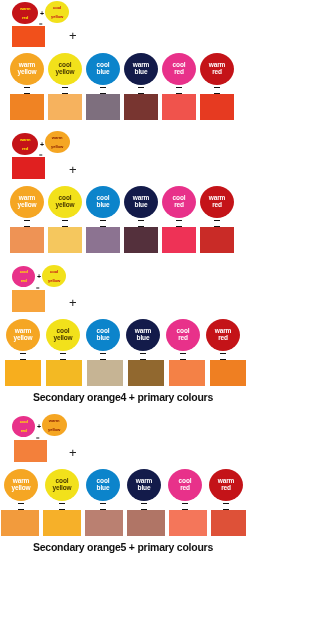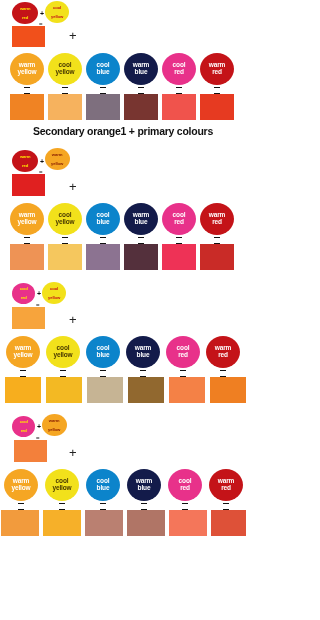--- a/index.html
+++ b/index.html
@@ -232,21 +232,20 @@
 
     <div class="res-row">
       <div class="res-swatch" style="background:#F08323;"></div>
       <div class="res-swatch" style="background:#F6B25E;"></div>
       <div class="res-swatch" style="background:#7E6F7E;"></div>
       <div class="res-swatch" style="background:#783530;"></div>
       <div class="res-swatch" style="background:#F0534C;"></div>
       <div class="res-swatch" style="background:#E63A21;"></div>
     </div>
 
-    <div class="caption">Secondary orange1 + primary colours</div>
   </div>
 
   <div class="section" style="padding-top:13px;">
     <div class="mix-row">
       <div class="mini-circle" style="left:0px;top:0px;width:26px;height:22px;font-size:5px;background:#C41318;color:#FFE600;">
         <span><span>warm</span><br>
               <span>red</span></span>
       </div>
       <div class="mini-plus" style="left:28px;top:8px;">+</div>
       <div class="mini-circle" style="left:33px;top:-2px;width:25px;height:22px;font-size:5px;background:#F5A623;color:#8A2000;">
@@ -389,20 +388,21 @@
 
     <div class="res-row" style="padding-left:5px;gap:5px;">
       <div class="res-swatch" style="background:#F7AE1E;width:36px;"></div>
       <div class="res-swatch" style="background:#F3B923;width:36px;"></div>
       <div class="res-swatch" style="background:#C6B494;width:36px;"></div>
       <div class="res-swatch" style="background:#91682F;width:36px;"></div>
       <div class="res-swatch" style="background:#F48146;width:36px;"></div>
       <div class="res-swatch" style="background:#EF7F22;width:36px;"></div>
     </div>
 
+    <div class="caption">Secondary orange4 + primary colours</div>
   </div>
 
   <div class="section" style="padding-top:13px;">
     <div class="mix-row">
       <div class="mini-circle" style="left:0px;top:0px;width:23px;height:21px;font-size:5px;background:#E8318A;color:#FFE600;">
         <span><span>cool</span><br>
               <span>red</span></span>
       </div>
       <div class="mini-plus" style="left:25px;top:7px;">+</div>
       <div class="mini-circle" style="left:30px;top:-2px;width:25px;height:22px;font-size:5px;background:#F5A623;color:#8A2000;">
@@ -467,15 +467,16 @@
 
     <div class="res-row" style="padding-left:1px;gap:4px;">
       <div class="res-swatch" style="background:#F29B3D;width:38px;"></div>
       <div class="res-swatch" style="background:#F6B029;width:38px;"></div>
       <div class="res-swatch" style="background:#BA8071;width:38px;"></div>
       <div class="res-swatch" style="background:#B07566;width:38px;"></div>
       <div class="res-swatch" style="background:#F4765A;width:38px;"></div>
       <div class="res-swatch" style="background:#DE5138;width:38px;"></div>
     </div>
 
+    <div class="caption">Secondary orange5 + primary colours</div>
   </div>
 
 </div>
 
 </body></html>

